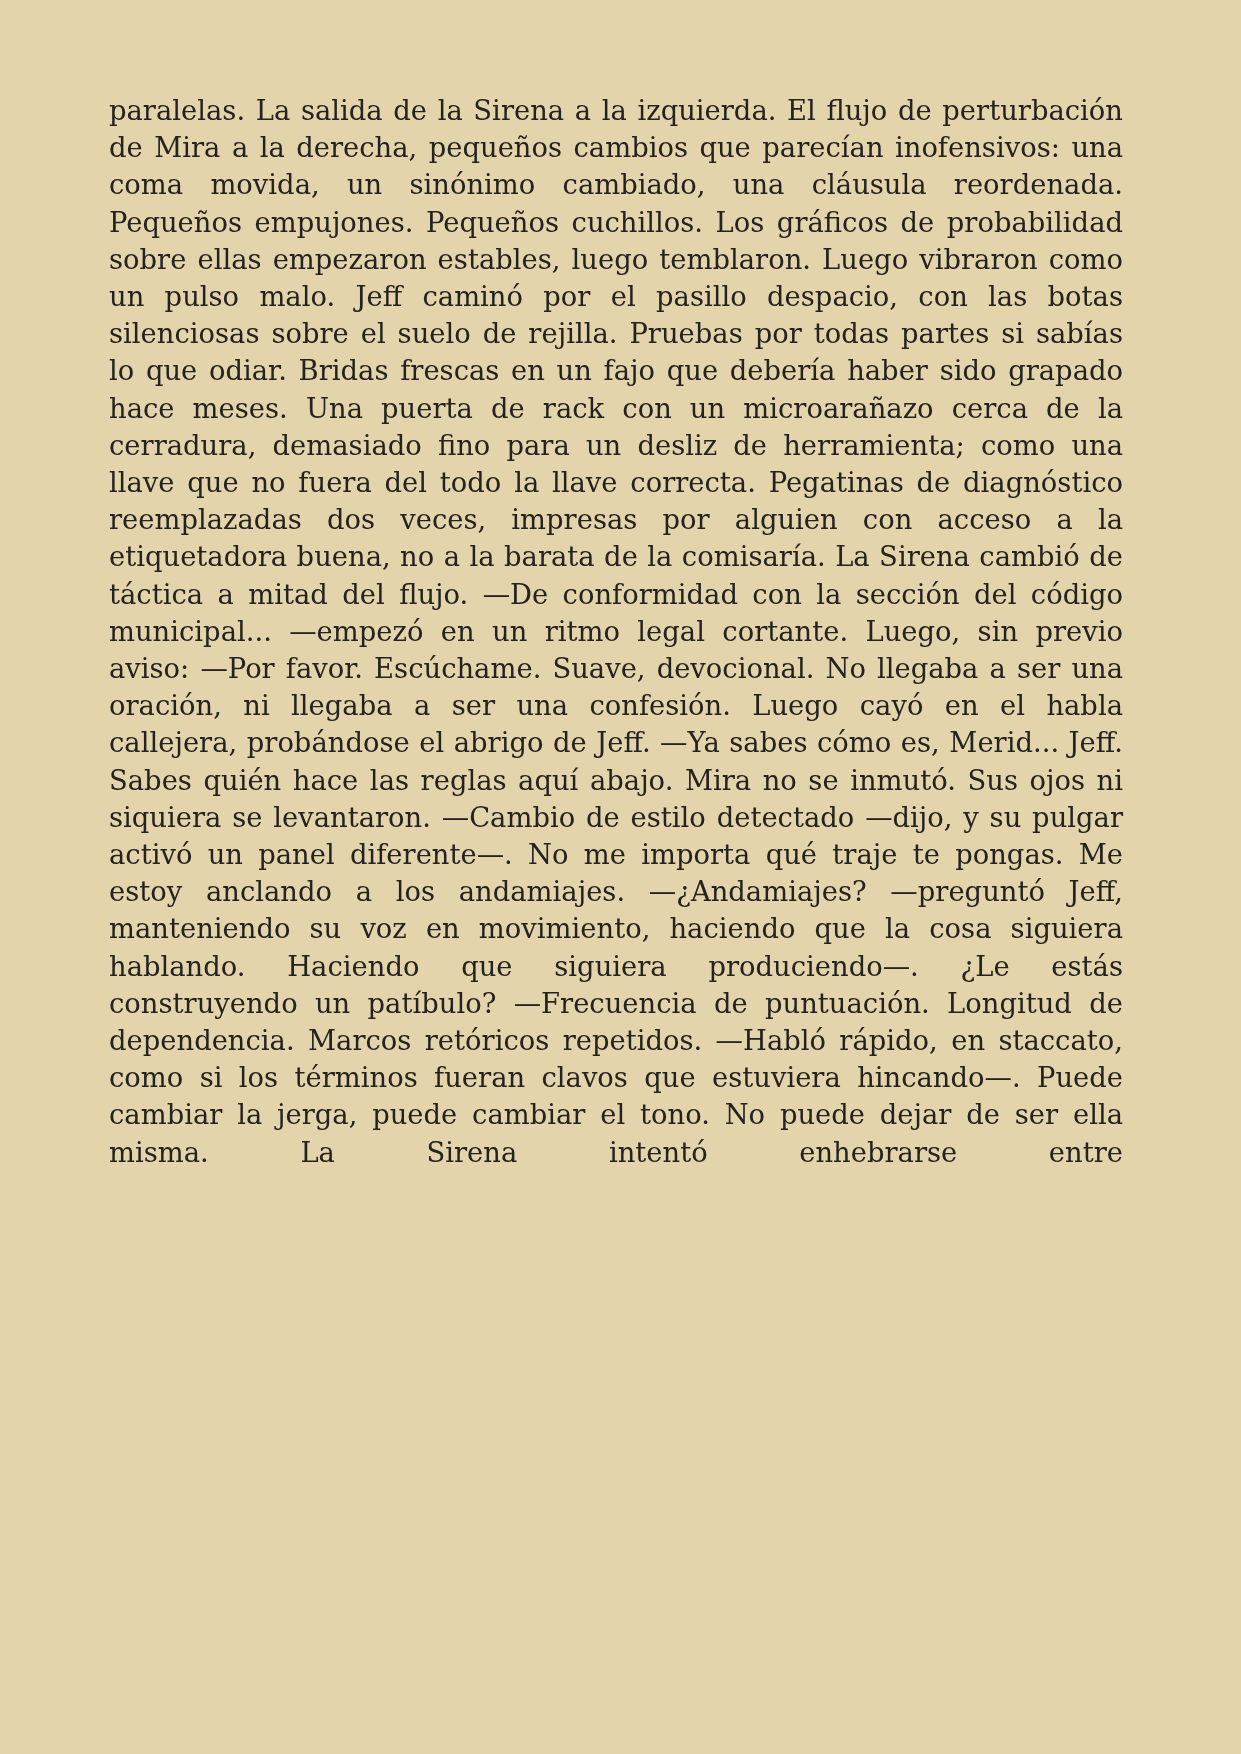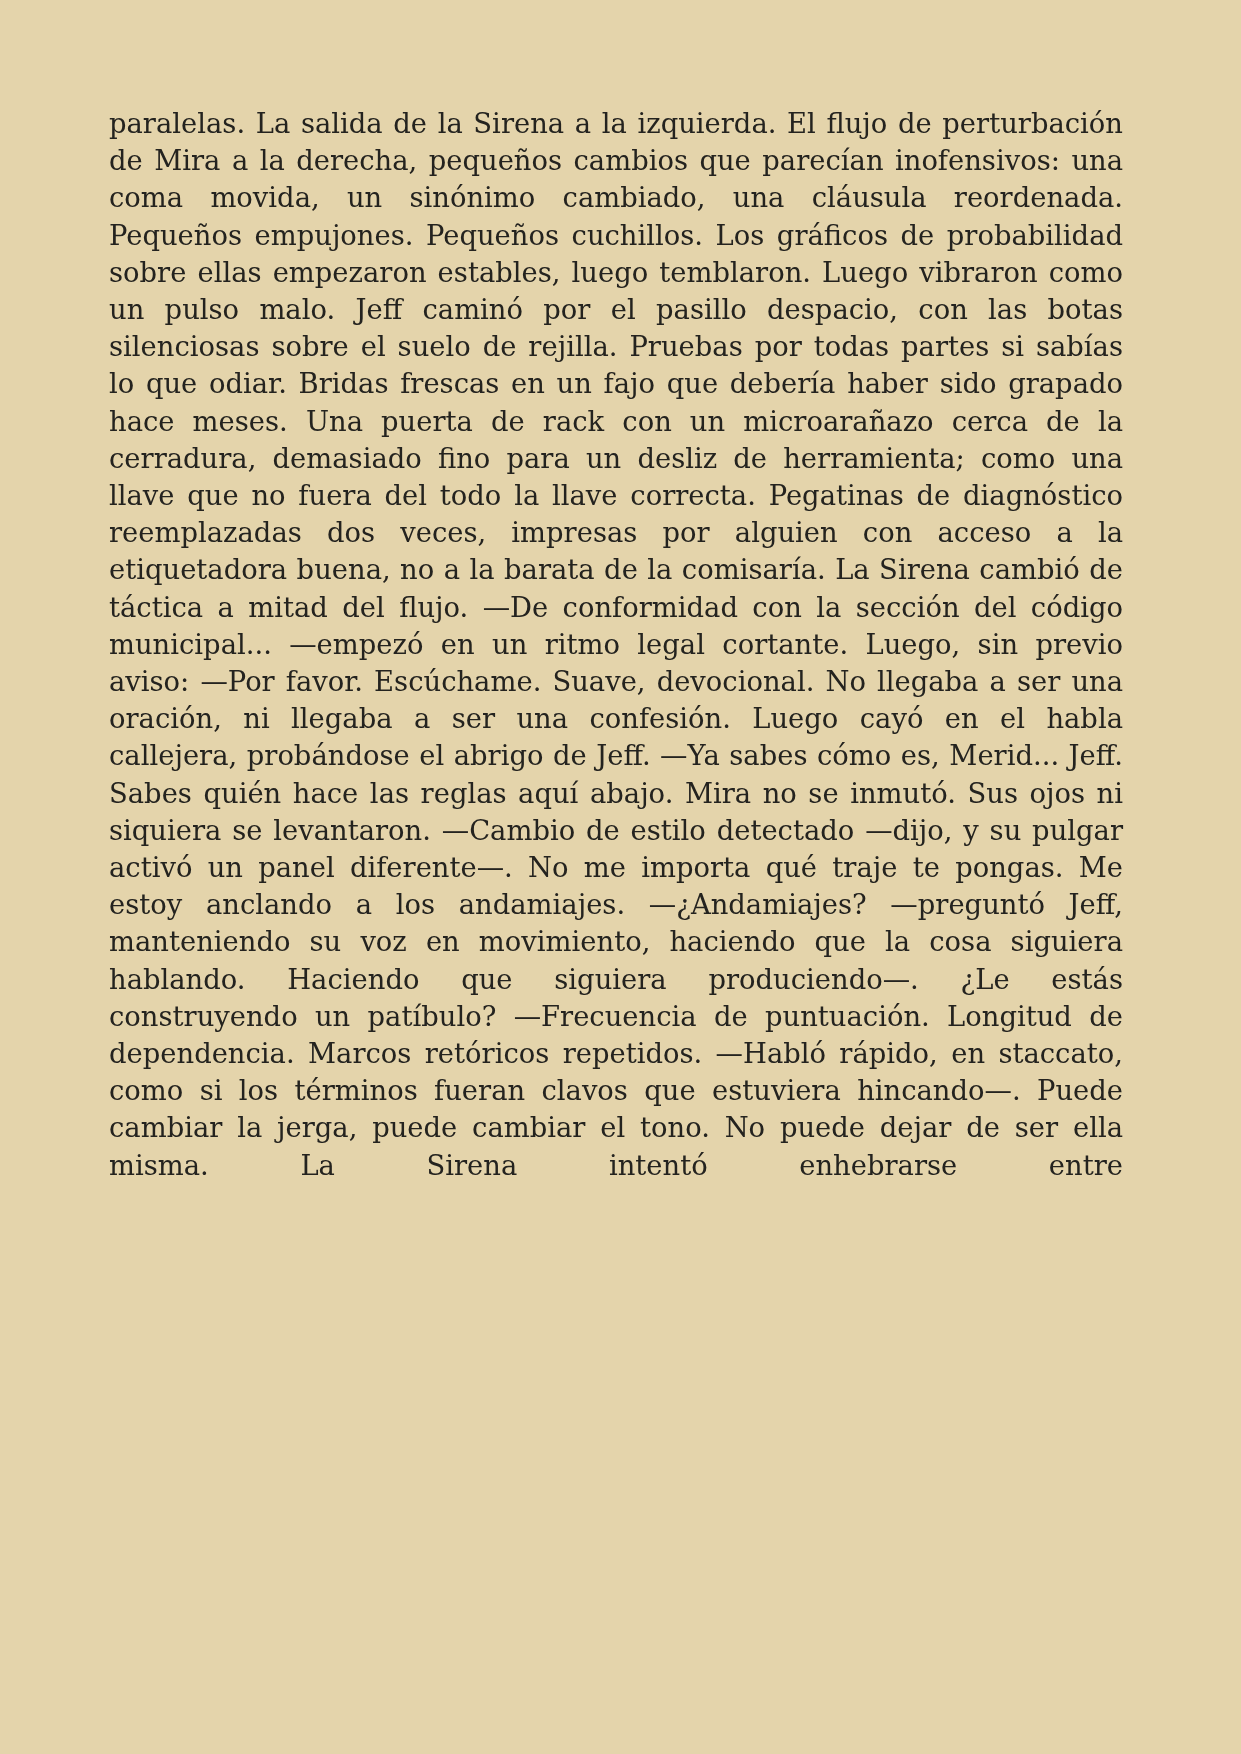--- a/index.html
+++ b/index.html
@@ -16,21 +16,21 @@
   .page {
     position: relative;
     width: 1241px;
     height: 1754px;
     background: #e4d4ab;
     box-sizing: border-box;
   }
   .text-column {
     position: absolute;
     left: 109px;
-    top: 105px;
+    top: 92px;
     width: 1014px;
   }
   .body-paragraph {
     margin: 0;
     padding: 0;
     color: #24231f;
     font-family: "DejaVu Serif", "Liberation Serif", serif;
     font-size: 27.4px;
     line-height: 37.2px;
     text-align: justify;

